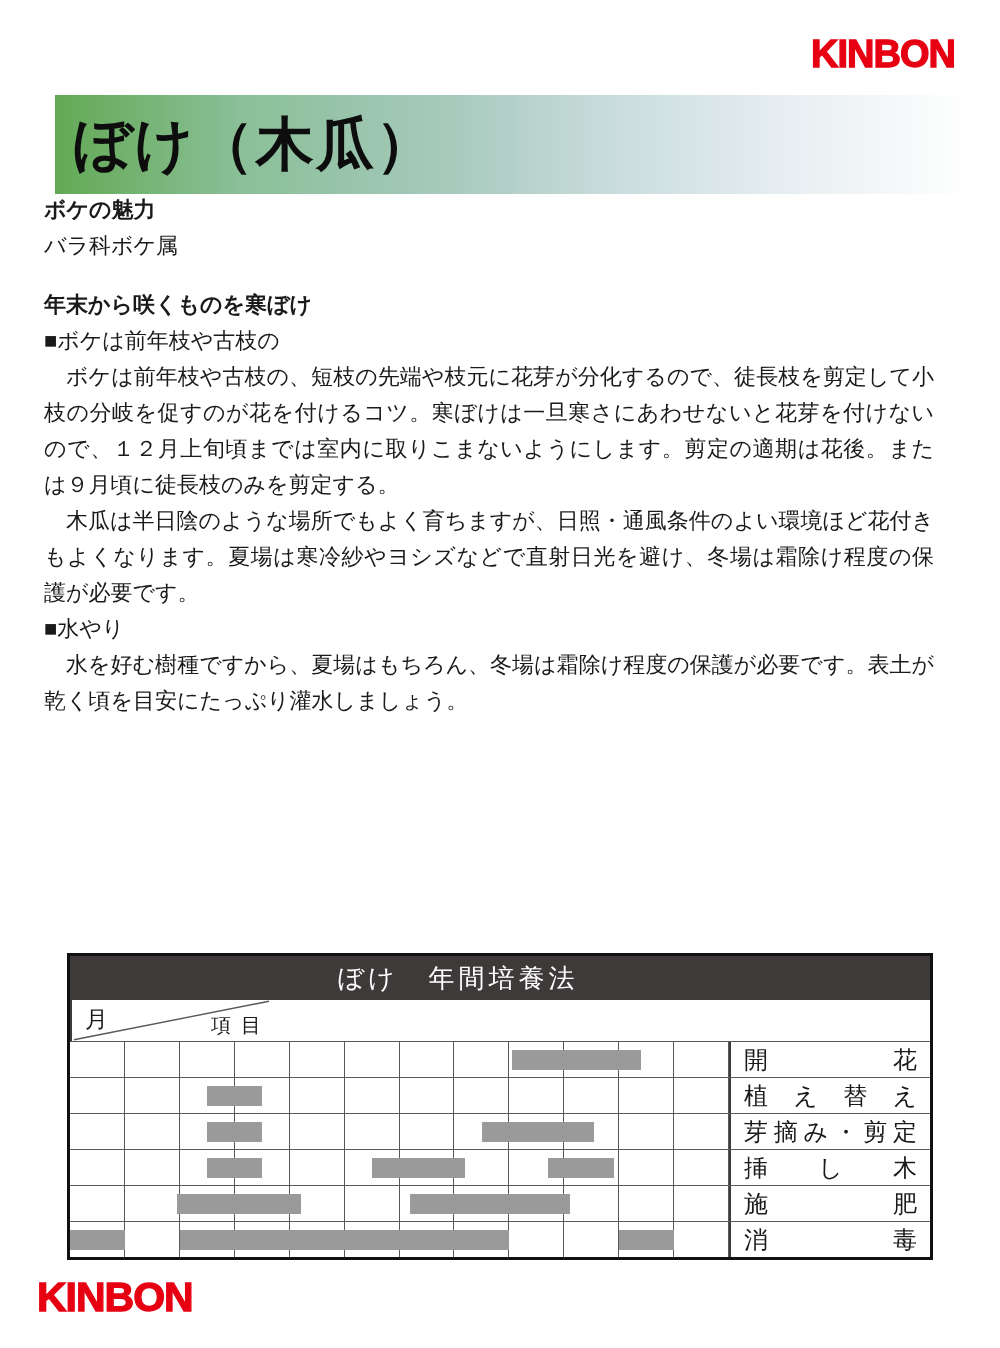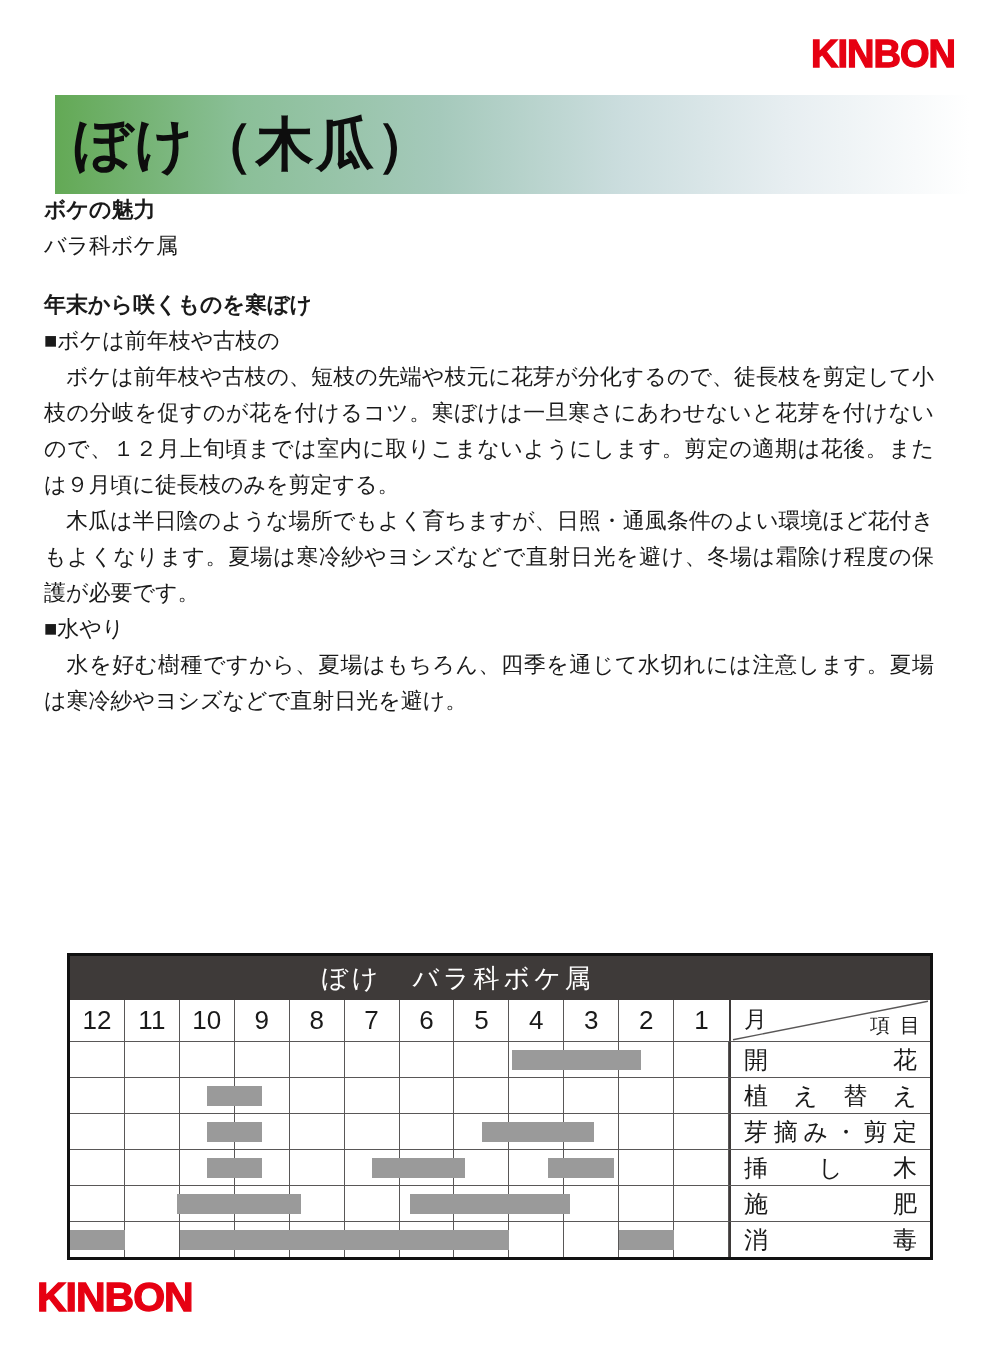--- a/index.html
+++ b/index.html
@@ -119,41 +119,27 @@
   <div>バラ科ボケ属</div>
 
   <div class="h mt">年末から咲くものを寒ぼけ</div>
 
   <div>■ボケは前年枝や古枝の</div>
   <p class="para">　ボケは前年枝や古枝の、短枝の先端や枝元に花芽が分化するので、徒長枝を剪定して小枝の分岐を促すのが花を付けるコツ。寒ぼけは一旦寒さにあわせないと花芽を付けないので、１２月上旬頃までは室内に取りこまないようにします。剪定の適期は花後。または９月頃に徒長枝のみを剪定する。</p>
 
   <p class="para">　木瓜は半日陰のような場所でもよく育ちますが、日照・通風条件のよい環境ほど花付きもよくなります。夏場は寒冷紗やヨシズなどで直射日光を避け、冬場は霜除け程度の保護が必要です。</p>
 
   <div>■水やり</div>
-  <p class="para">　水を好む樹種ですから、夏場はもちろん、四季を通じて水切れには注意します。夏場は寒冷紗やヨシズなどで直射日光を避け。</p>
+  <p class="para">　水を好む樹種ですから、夏場はもちろん、冬場は霜除け程度の保護が必要です。表土が乾く頃を目安にたっぷり灌水しましょう。</p>
 </div>
 
 <div class="calendar">
-  <div class="cal-title">ぼけ　バラ科ボケ属</div>
+  <div class="cal-title">ぼけ　年間培養法</div>
   <div id="cal-grid">
       <div class="cal-row header">
-        <div class="cal-months">
-          <div class="cell month">12</div>
-          <div class="cell month">11</div>
-          <div class="cell month">10</div>
-          <div class="cell month">9</div>
-          <div class="cell month">8</div>
-          <div class="cell month">7</div>
-          <div class="cell month">6</div>
-          <div class="cell month">5</div>
-          <div class="cell month">4</div>
-          <div class="cell month">3</div>
-          <div class="cell month">2</div>
-          <div class="cell month">1</div>
-        </div>
         <div class="cal-label corner">
           <svg viewBox="0 0 100 100" preserveAspectRatio="none">
             <line x1="1" y1="97" x2="99" y2="3" stroke="#595757" stroke-width="1.4" vector-effect="non-scaling-stroke"></line>
           </svg>
           <span class="c-m">月</span>
           <span class="c-i">項目</span>
         </div>
       </div>
       <div class="cal-row body">
         <div class="cal-months">

